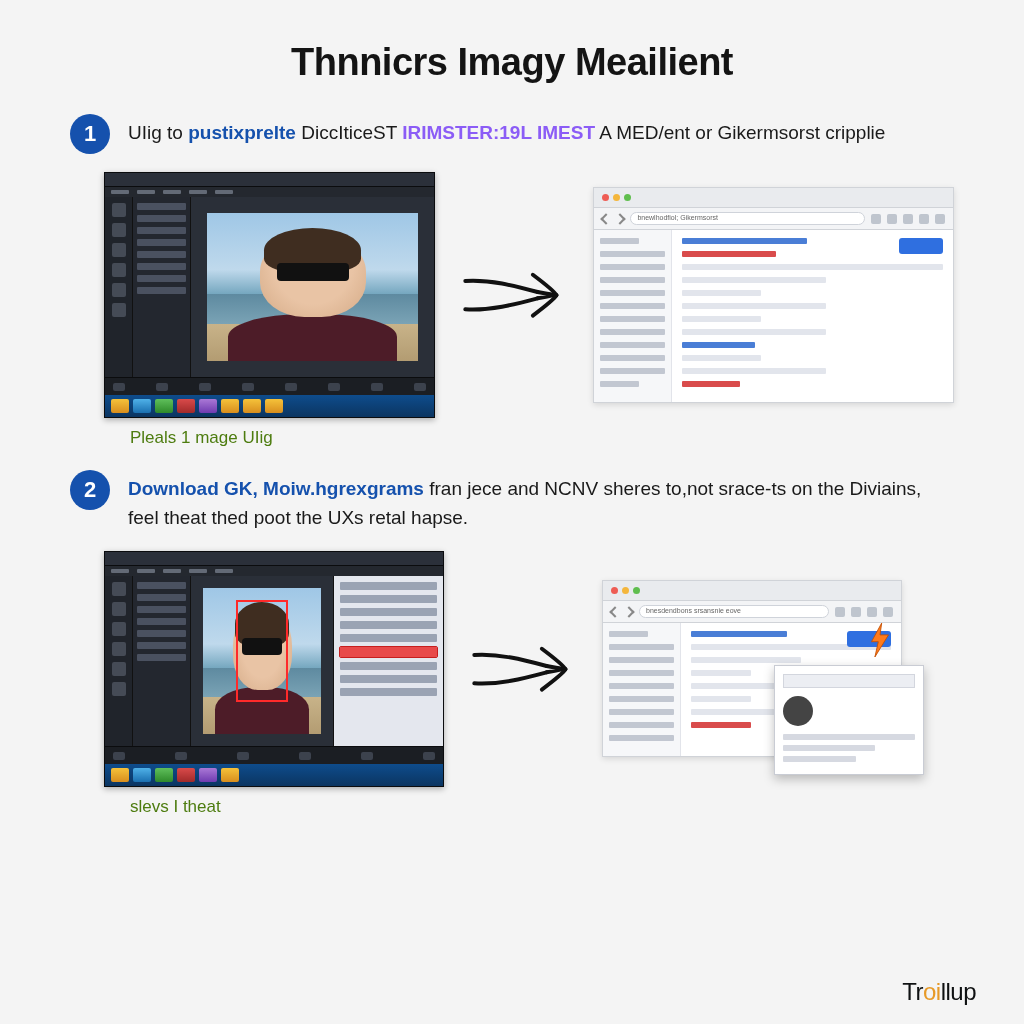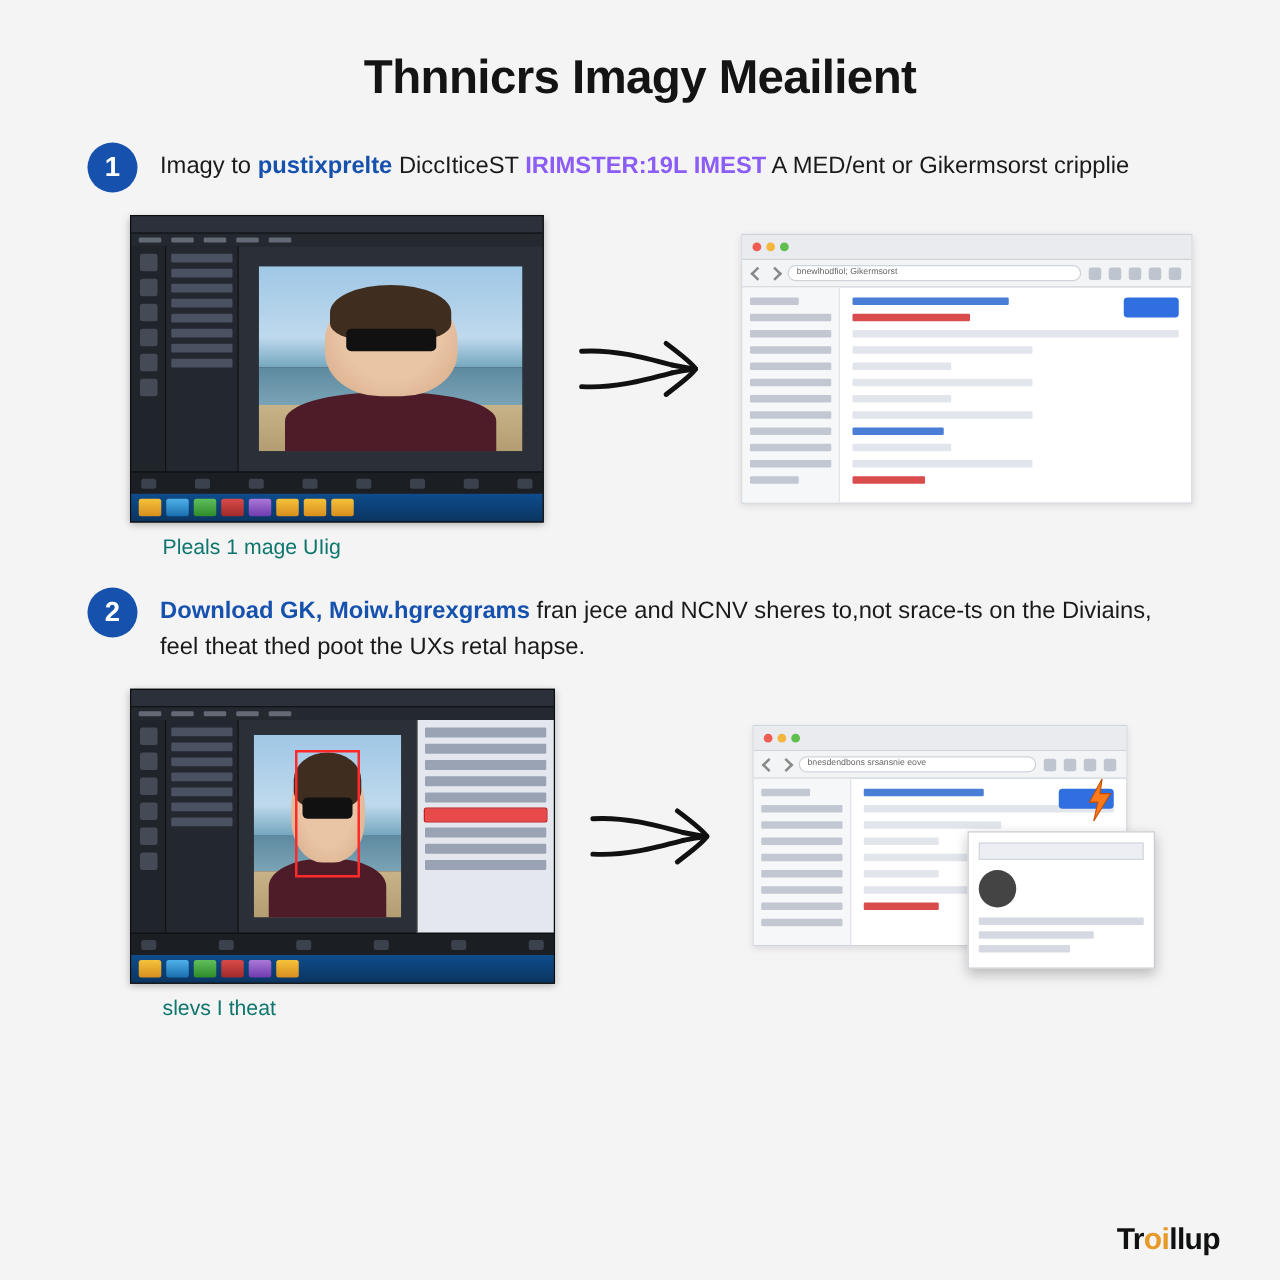--- a/index.html
+++ b/index.html
@@ -61,21 +61,21 @@
     gap: 24px;
     padding-left: 34px;
   }
 
   
   .arrow-svg { flex: 0 0 110px; }
   .arrow-path { fill: none; stroke: #111; stroke-width: 5; stroke-linecap: round; stroke-linejoin: round; }
 
   .caption {
     font-size: 17px;
-    color: #0f766e;
+    color: #4d7c0f;
     padding-left: 60px;
     margin-top: 10px;
   }
 
   
   .shot-dark {
     width: 340px;
     background: #1c1f24;
     border: 1px solid #0b0c0e;
     box-shadow: 0 2px 6px rgba(0,0,0,0.3);
@@ -249,36 +249,36 @@
   .popup-card .prow { height:6px;background:#d6d9e1;margin-bottom:5px;border-radius:1px;}
   .bolt {
     position:absolute; right:10px; top:42px;
     width:22px; height:34px;
   }
   .bolt svg { width:100%; height:100%; }
 
   
   .brand {
     position:absolute; right:48px; bottom:18px;
-    font-size:24px; font-weight:700; color:#0f1112; letter-spacing:-0.5px;
+    font-size:24px; font-weight:400; color:#0f1112; letter-spacing:-0.5px;
   }
   .brand .o { color:#e79a28; }
 </style>
 </head>
 <body>
 
 <div class="page">
 
   <h1>Thnnicrs Imagy Meailient</h1>
 
   <div class="step">
     <div class="step-head">
       <div class="step-num">1</div>
       <div class="step-text">
-        <span>Imagy to </span><span class="hl-blue">pustixprelte</span><span> DiccIticeST </span><span class="hl-bold">IRIMSTER:19L IMEST</span><span> A MED/ent or Gikermsorst cripplie</span>
+        <span>UIig to </span><span class="hl-blue">pustixprelte</span><span> DiccIticeST </span><span class="hl-bold">IRIMSTER:19L IMEST</span><span> A MED/ent or Gikermsorst cripplie</span>
       </div>
     </div>
 
     <div class="step-body">
 
       <div class="shot-dark">
         <div class="dark-titlebar"></div>
         <div class="dark-menubar">
             <span></span>
             <span></span>

